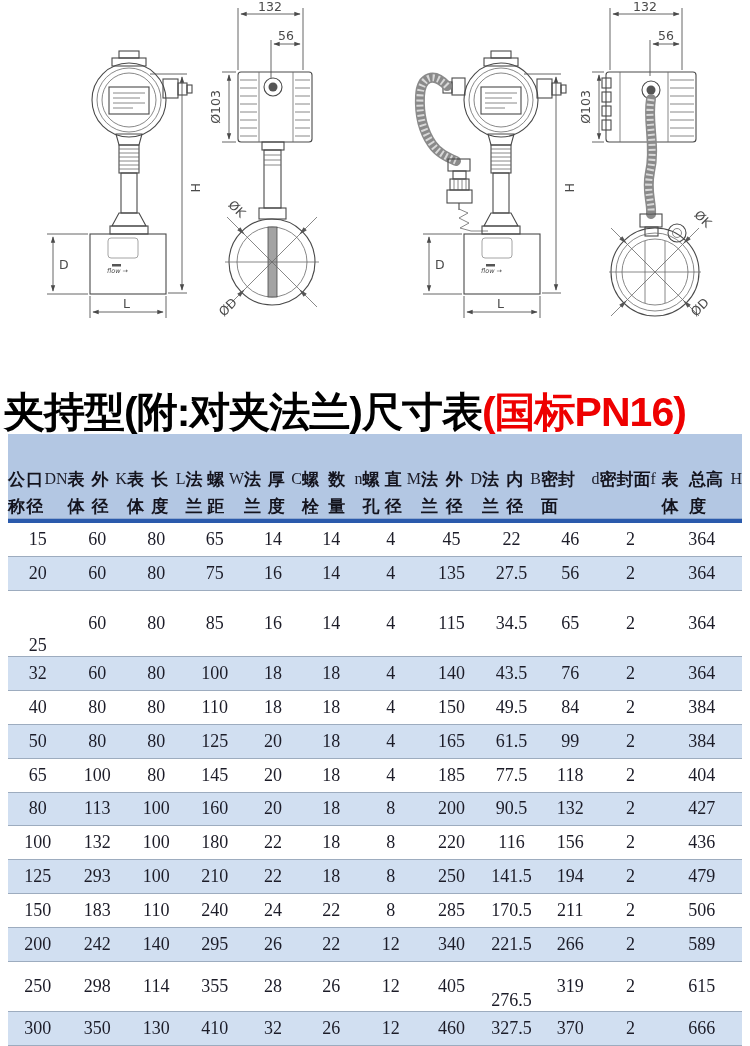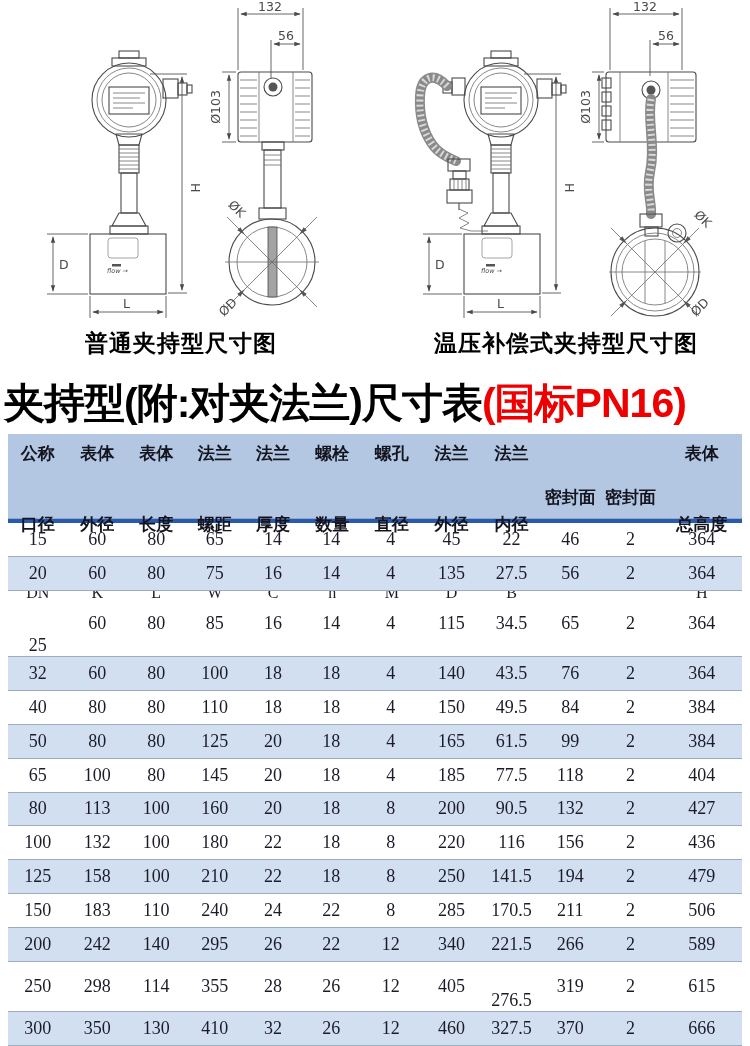--- a/index.html
+++ b/index.html
@@ -19,28 +19,28 @@
   svg .fd   { fill:#555; stroke:none; }
   svg .bar  { fill:#a3a3a3; stroke:#4a4a4a; stroke-width:0.8; }
   svg .lite { stroke:#9a9a9a; stroke-width:0.9; fill:none; }
 
   .caption { position:absolute; top:328px; font-size:23px; font-weight:bold; color:#000;
              text-align:center; letter-spacing:1px; }
   .caption-left  { left:75px;  width:212px; }
   .caption-right { left:430px; width:272px; }
 
   
-  .title { position:absolute; top:376px; left:4px; font-size:41px; font-weight:bold;
+  .title { position:absolute; top:385px; left:4px; font-size:41px; font-weight:bold;
            white-space:nowrap; letter-spacing:-1px; color:#000; }
   .title .red { color:var(--title-red,#ee0000); }
 
   
   .spec-table { position:absolute; top:434px; left:8px; width:734px; height:612px; }
   .thead { height:84px; background:var(--header-bg,#b3c7e3); display:flex; padding-top:6px; }
-  .th    { display:flex; flex-direction:column; align-items:center;gap:44px; }
+  .th    { display:flex; align-items:center; }
   .hname { height:27px; line-height:27px; font-size:17px; font-weight:bold; color:#14141e; }
   .hsym  { height:22px; line-height:22px; font-family:"Liberation Serif", serif;
            font-size:16px; color:#1c1c28; }
   .divider { height:5px; background:var(--divider,#2a5aac); border-top:1px solid #8fa8d0; }
   .tbody { display:flex; flex-direction:column; height:523px;
            border-bottom:1px solid var(--row-line,#9dacbf); }
   .tr    { flex:1; display:flex; align-items:center; border-top:1px solid var(--row-line,#9dacbf); }
   .tr:first-child { border-top:none; }
   .tr.alt { background:var(--alt-bg,#d1dff1); }
   .td    { text-align:center; font-family:"Liberation Serif", serif; font-size:18px; color:#1c1c28; }
@@ -285,22 +285,20 @@
       <line class="thin" x1="611" y1="316" x2="699" y2="228"></line>
       <path class="fd" transform="translate(624 241) rotate(45)" d="M-4.5 -2.2 L4 0 L-4.5 2.2 Z"></path>
       <path class="fd" transform="translate(686 303) rotate(225)" d="M-4.5 -2.2 L4 0 L-4.5 2.2 Z"></path>
       <path class="fd" transform="translate(624 303) rotate(-45)" d="M-4.5 -2.2 L4 0 L-4.5 2.2 Z"></path>
       <path class="fd" transform="translate(686 241) rotate(135)" d="M-4.5 -2.2 L4 0 L-4.5 2.2 Z"></path>
       <text class="dtext" transform="rotate(45 700 222)" x="700" y="222" text-anchor="middle">ØK</text>
       <text class="dtext" transform="rotate(-45 703 310)" x="703" y="310" text-anchor="middle">ØD</text>
     </g>
   </svg>
 
-  <div class="caption caption-left">普通夹持型尺寸图</div>
-  <div class="caption caption-right">温压补偿式夹持型尺寸图</div>
 
   <div class="title"><span>夹持型(附:对夹法兰)尺寸表</span><span class="red">(国标PN16)</span></div>
 
   <div class="spec-table">
     <div class="thead">
         <div class="th" style="width: 59.5px;">
           <div class="hname">公称</div>
           <div class="hname">口径</div>
           <div class="hsym">DN</div>
         </div>
@@ -483,21 +481,21 @@
           <div class="td" style="width: 58.5px;">18</div>
           <div class="td" style="width: 60.5px;">8</div>
           <div class="td" style="width: 61px;">220</div>
           <div class="td" style="width: 59px;">116</div>
           <div class="td" style="width: 58.5px;">156</div>
           <div class="td" style="width: 62px;">2</div>
           <div class="td" style="width: 80.5px;">436</div>
         </div>
         <div class="tr alt">
           <div class="td" style="width: 59.5px;">125</div>
-          <div class="td" style="width: 59.5px;">158</div>
+          <div class="td" style="width: 59.5px;">293</div>
           <div class="td" style="width: 58.5px;">100</div>
           <div class="td" style="width: 58.5px;">210</div>
           <div class="td" style="width: 58px;">22</div>
           <div class="td" style="width: 58.5px;">18</div>
           <div class="td" style="width: 60.5px;">8</div>
           <div class="td" style="width: 61px;">250</div>
           <div class="td" style="width: 59px;">141.5</div>
           <div class="td" style="width: 58.5px;">194</div>
           <div class="td" style="width: 62px;">2</div>
           <div class="td" style="width: 80.5px;">479</div>

